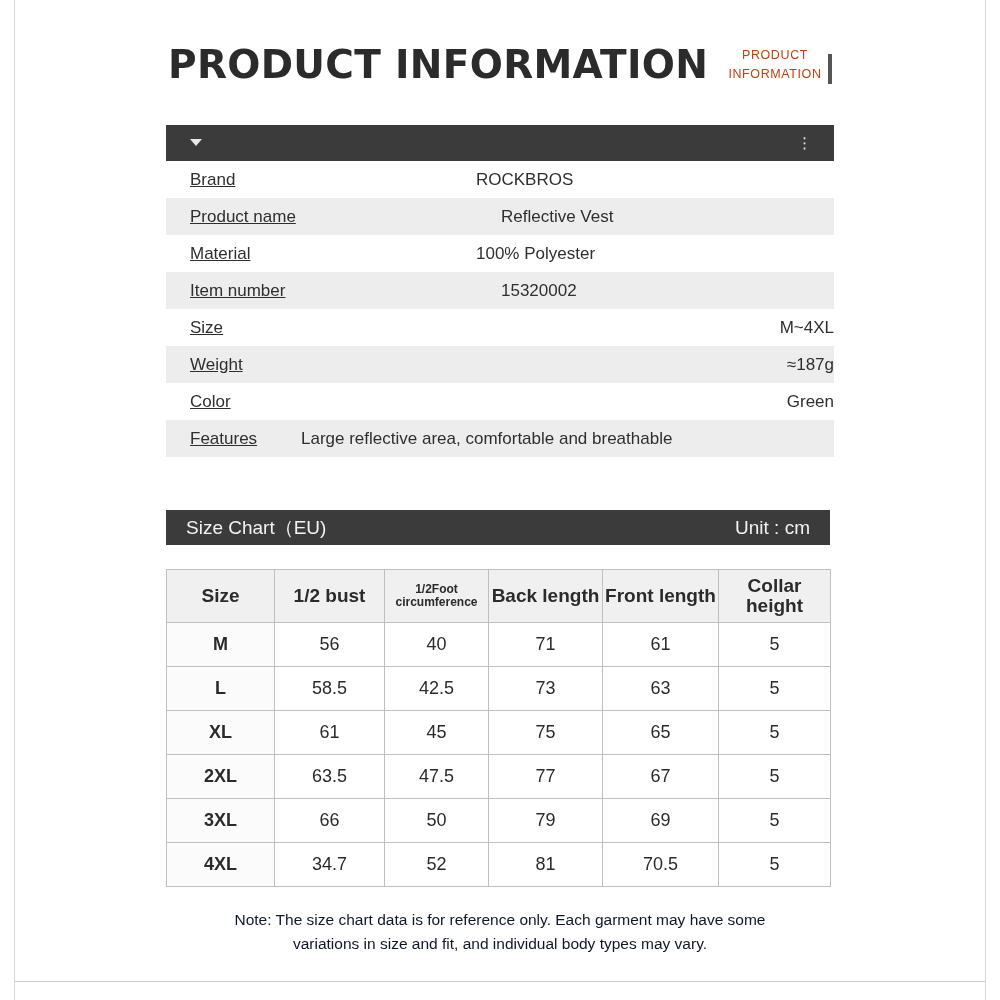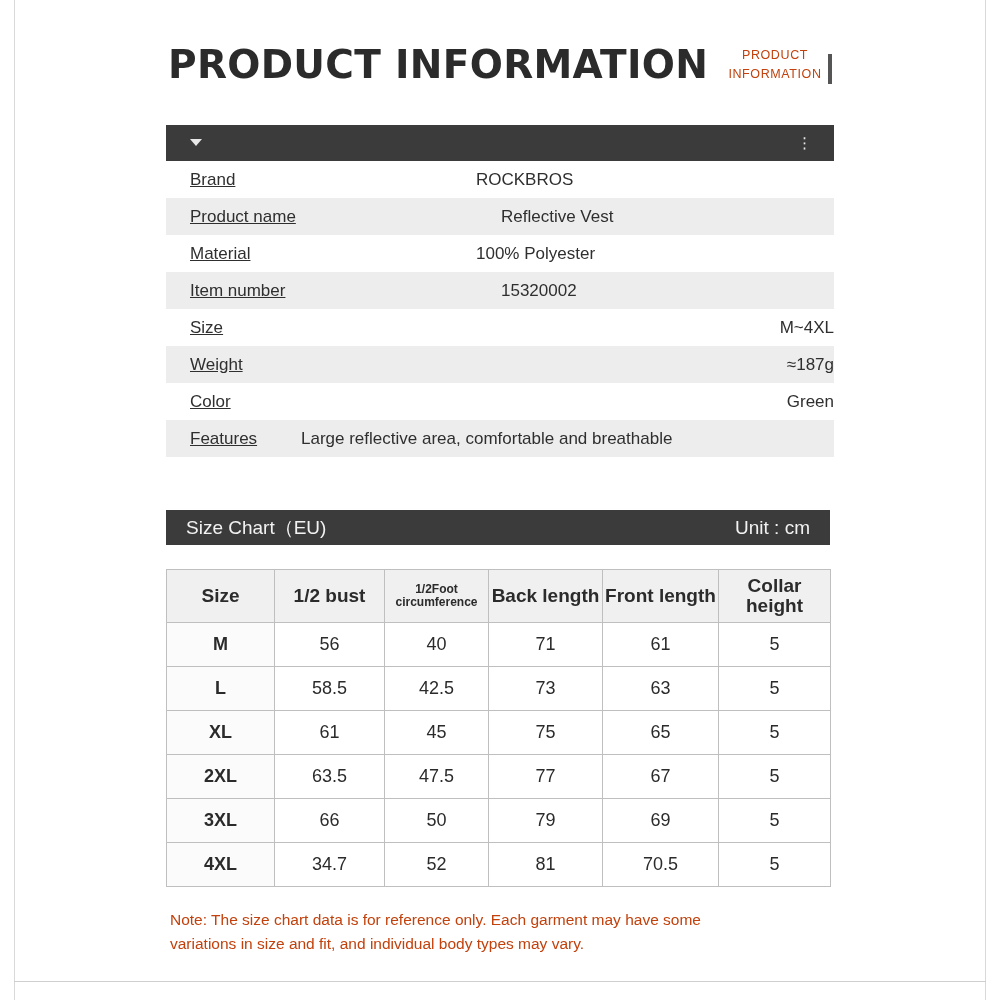--- a/index.html
+++ b/index.html
@@ -191,23 +191,24 @@
     font-weight: bold;
     background: #fbfbfb;
   }
 
   
   .note {
     position: absolute;
     left: 170px;
     top: 908px;
     width: 660px;
+    text-align: center;
     font-size: 15.5px;
     line-height: 24px;
-    color: #c2410c;
+    color: #0f172a;
   }
 </style>
 </head>
 <body>
 
 <div class="page">
 
   <div class="edge-left"></div>
   <div class="edge-right"></div>
   <div class="edge-bottom"></div>

